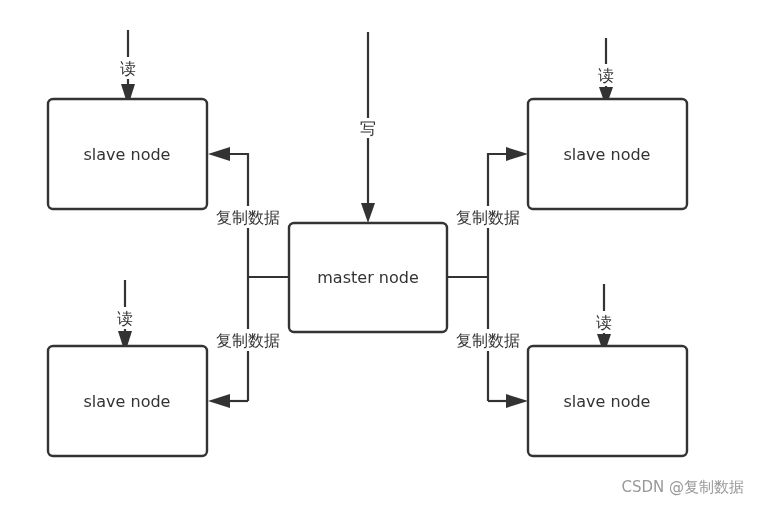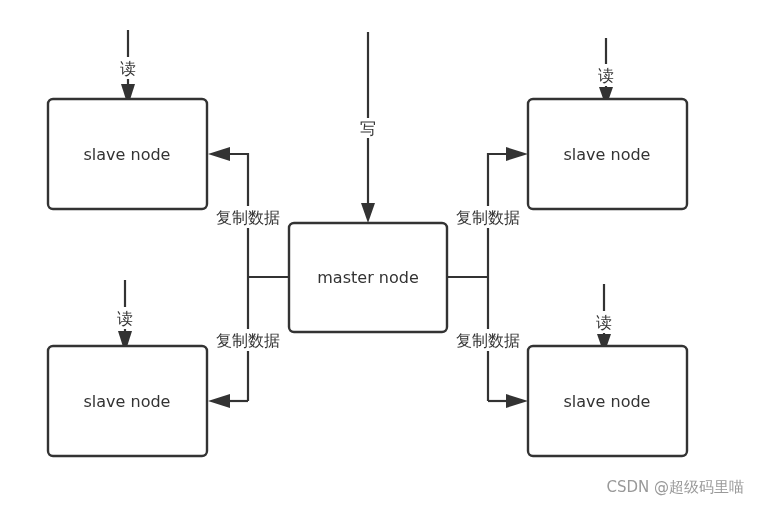--- a/index.html
+++ b/index.html
@@ -98,13 +98,13 @@
     <rect class="node-rect" x="528" y="99" width="159" height="110" rx="5" ry="5"></rect>
     <text class="node-label" x="607" y="160" text-anchor="middle">slave node</text>
   </g>
 
   <g>
     <rect class="node-rect" x="528" y="346" width="159" height="110" rx="5" ry="5"></rect>
     <text class="node-label" x="607" y="407" text-anchor="middle">slave node</text>
   </g>
 </svg>
 
-<div id="watermark">CSDN @超级码里喵</div>
+<div id="watermark">CSDN @复制数据</div>
 
 </body></html>

